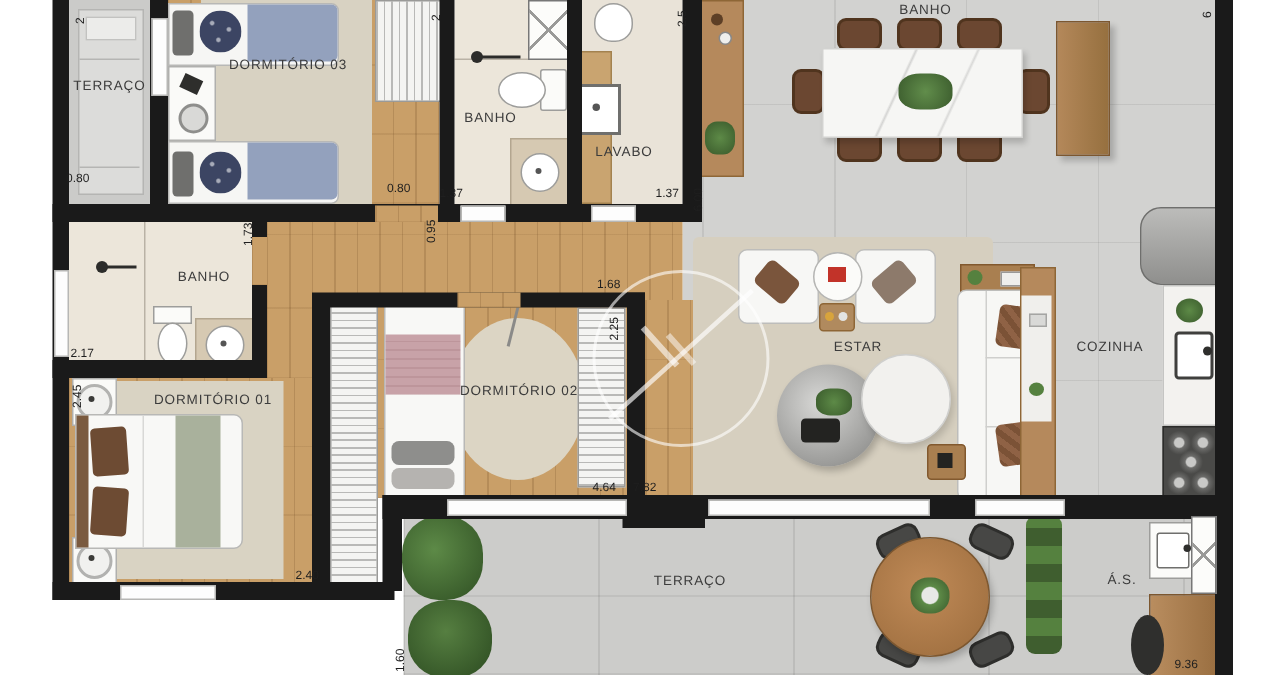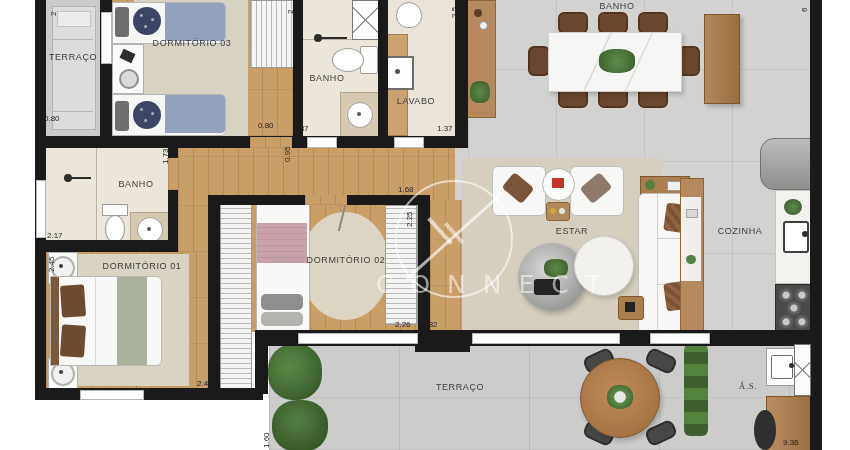--- a/index.html
+++ b/index.html
@@ -254,42 +254,41 @@
   <div class="lbl" style="left:142px;top:38px;width:100px;">DORMITÓRIO 03</div>
   <div class="lbl" style="left:302px;top:73px;width:50px;">BANHO</div>
   <div class="lbl" style="left:392px;top:74px;width:48px;margin-top:22px;">LAVABO</div>
   <div class="lbl" style="left:584px;top:1px;width:66px;">BANHO</div>
   <div class="lbl" style="left:112px;top:179px;width:48px;">BANHO</div>
   <div class="lbl" style="left:100px;top:261px;width:84px;">DORMITÓRIO 01</div>
   <div class="lbl" style="left:304px;top:255px;width:84px;">DORMITÓRIO 02</div>
   <div class="lbl" style="left:548px;top:226px;width:48px;">ESTAR</div>
   <div class="lbl" style="left:708px;top:226px;width:64px;">COZINHA</div>
   <div class="lbl" style="left:428px;top:382px;width:64px;">TERRAÇO</div>
-  <div class="lbl" style="left:730px;top:381px;width:36px;font-family:Liberation Serif, serif;">Á.S.</div>
+  <div class="lbl" style="left:730px;top:381px;width:36px;">Á.S.</div>
 
   <div class="dim" style="left:44px;top:114px;">0.80</div>
   <div class="dim dimv" style="left:49px;top:16px;">2</div>
   <div class="dim" style="left:258px;top:121px;">0.80</div>
   <div class="dim dimv" style="left:283px;top:162px;">0.95</div>
   <div class="dim dimv" style="left:286px;top:14px;">2</div>
   <div class="dim" style="left:293px;top:124px;">1.37</div>
   <div class="dim" style="left:437px;top:124px;">1.37</div>
   <div class="dim dimv" style="left:450px;top:18px;">2.5</div>
   <div class="dim dimv" style="left:461px;top:141px;">6.00</div>
   <div class="dim dimv" style="left:800px;top:12px;">6</div>
   <div class="dim" style="left:47px;top:231px;">2.17</div>
   <div class="dim dimv" style="left:161px;top:164px;">1.73</div>
   <div class="dim dimv" style="left:47px;top:272px;">2.45</div>
   <div class="dim" style="left:197px;top:379px;">2.40</div>
   <div class="dim" style="left:398px;top:185px;">1.68</div>
   <div class="dim dimv" style="left:405px;top:227px;">2.25</div>
-  <div class="dim" style="left:395px;top:320px;">2.26</div>
+  <div class="dim" style="left:395px;top:320px;">4.64</div>
   <div class="dim" style="left:422px;top:320px;">7.82</div>
   <div class="dim dimv" style="left:262px;top:448px;">1.60</div>
   <div class="dim" style="left:783px;top:438px;">9.36</div>
 
   <div class="wm" style="left:395px;top:180px;width:114px;height:114px;border:2px solid rgba(255,255,255,.6);border-radius:50%;"></div>
   <div class="wm" style="left:390px;top:235px;width:128px;height:3px;background:rgba(255,255,255,.65);transform:rotate(-42deg);"></div>
   <div class="wm" style="left:438px;top:214px;width:4px;height:34px;background:rgba(255,255,255,.6);transform:rotate(-42deg);"></div>
   <div class="wm" style="left:452px;top:220px;width:4px;height:26px;background:rgba(255,255,255,.5);transform:rotate(-42deg);"></div>
-  <div class="wm" style="left:352px;top:270px;width:290px;height:32px;font-family:'DejaVu Sans',sans-serif;font-size:25px;letter-spacing:17px;color:rgba(255,255,255,.55);text-align:center;">CONNECT</div>
 
 </div>
 
 </body></html>

